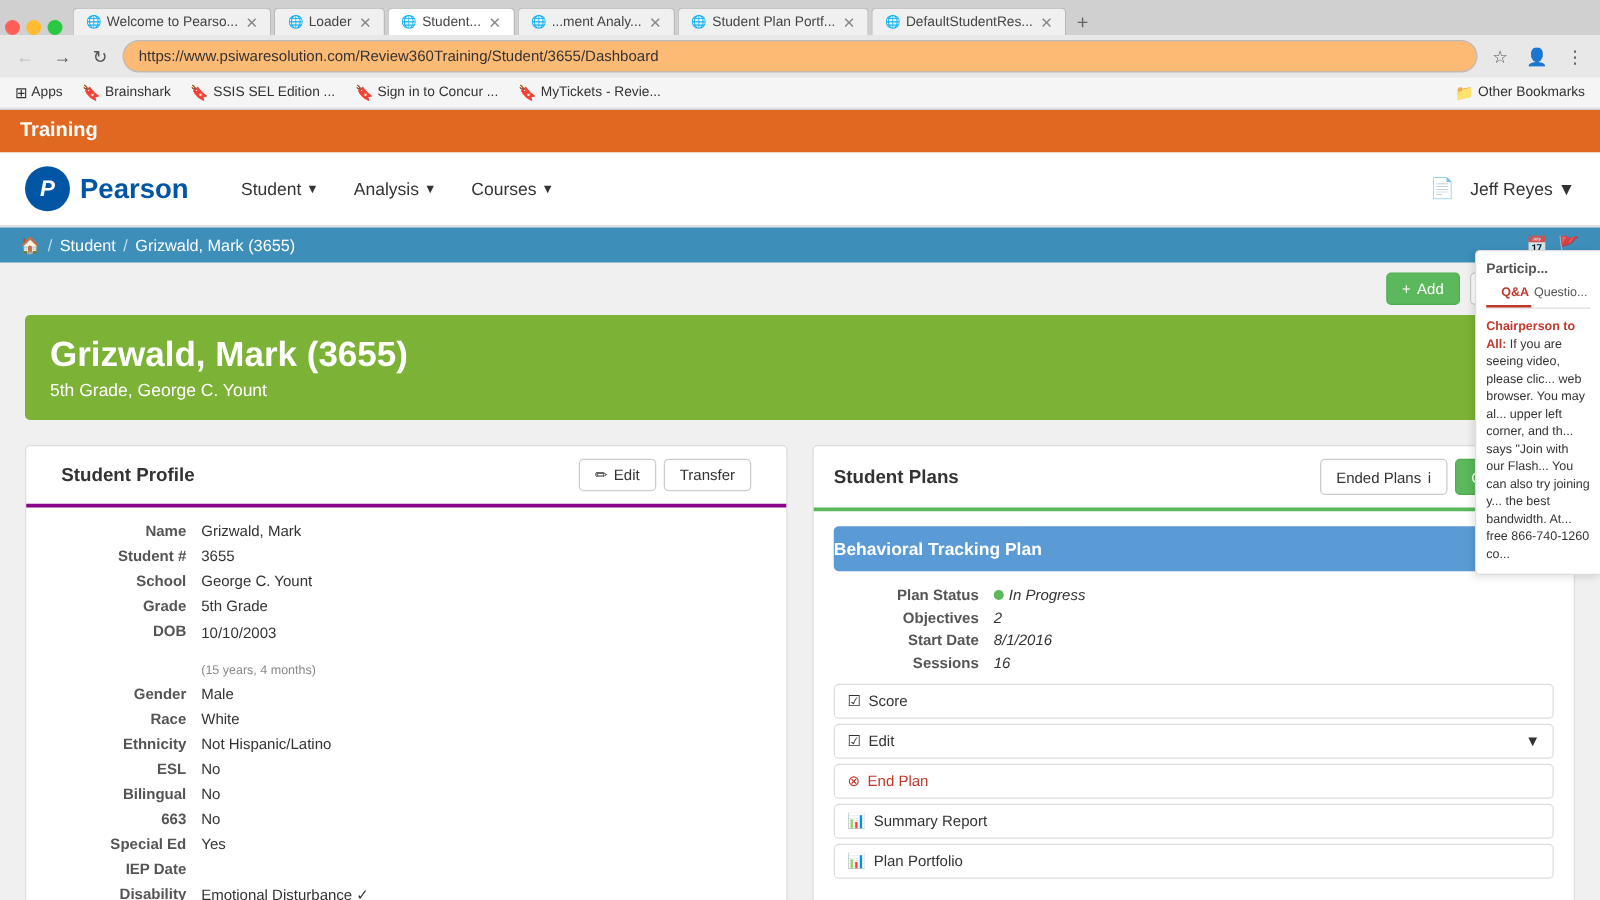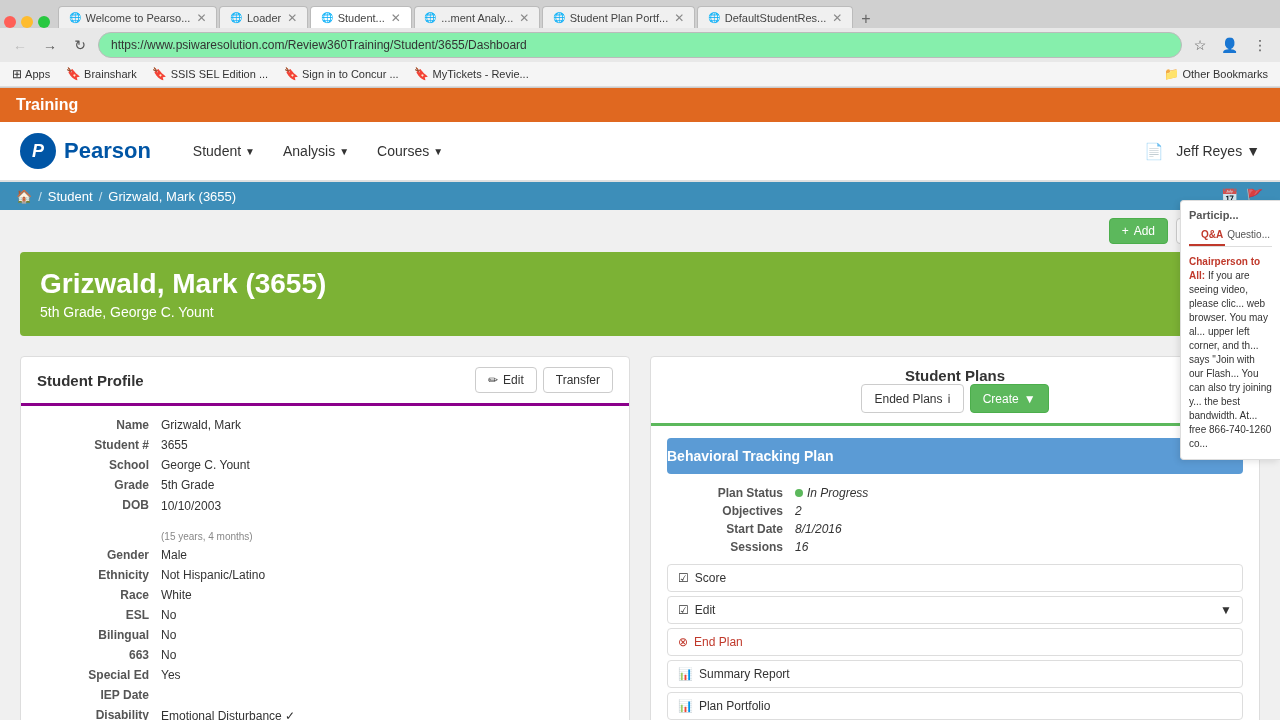--- a/index.html
+++ b/index.html
@@ -10,21 +10,21 @@
     .browser-tabs { display: flex; align-items: flex-end; padding: 4px 4px 0; background: #d0d0d0; height: 28px; }
     .browser-tab { display: flex; align-items: center; padding: 0 10px; height: 22px; background: #f0f0f0; border: 1px solid #bbb; border-bottom: none; border-radius: 4px 4px 0 0; font-size: 11px; color: #444; max-width: 160px; white-space: nowrap; overflow: hidden; margin-right: 2px; cursor: pointer; }
     .browser-tab.active { background: #fff; z-index: 1; }
     .browser-tab .tab-close { margin-left: 6px; color: #888; font-size: 12px; }
     .browser-tab .tab-icon { margin-right: 4px; color: #888; font-size: 10px; }
     .browser-tab-new { background: none; border: none; font-size: 16px; color: #666; padding: 0 6px; cursor: pointer; }
 
     .browser-nav { display: flex; align-items: center; padding: 4px 8px; background: #e8e8e8; gap: 6px; }
     .nav-btn { width: 24px; height: 24px; display: flex; align-items: center; justify-content: center; border: none; background: none; cursor: pointer; color: #555; font-size: 14px; border-radius: 50%; }
     .nav-btn.disabled { color: #bbb; cursor: default; }
-    .address-bar { flex: 1; height: 26px; border: 1px solid #bbb; border-radius: 13px; padding: 0 12px; font-size: 12px; color: #333; background: #86efac; }
+    .address-bar { flex: 1; height: 26px; border: 1px solid #bbb; border-radius: 13px; padding: 0 12px; font-size: 12px; color: #333; background: #fdba74; }
 
     .bookmarks-bar { display: flex; align-items: center; padding: 3px 8px; background: #f5f5f5; border-bottom: 1px solid #ddd; gap: 8px; font-size: 11px; }
     .bookmark-item { display: flex; align-items: center; gap: 3px; color: #333; cursor: pointer; padding: 2px 4px; border-radius: 3px; white-space: nowrap; }
     .bookmark-item .bm-icon { font-size: 12px; }
     .bookmarks-right { margin-left: auto; }
 
     
     .app-header { background: #e06820; color: #fff; padding: 8px 16px; font-size: 16px; font-weight: bold; }
 
     
@@ -58,22 +58,22 @@
     
     .student-banner { background: #7cb235; color: #fff; padding: 16px 20px; border-radius: 4px; margin-bottom: 20px; }
     .student-name { font-size: 28px; font-weight: bold; }
     .student-sub { font-size: 14px; margin-top: 4px; }
 
     
     .two-col { display: grid; grid-template-columns: 1fr 1fr; gap: 20px; }
 
     
     .section-card { background: #fff; border: 1px solid #ddd; border-radius: 4px; }
-    .section-header { padding: 10px 16px; border-bottom: 3px solid #8b008b; display: flex; align-items: center; justify-content: space-between; }
-    .section-header-right { padding: 10px 16px; border-bottom: 3px solid #5cb85c; display: flex; align-items: center; justify-content: space-between; flex-direction: column; }
+    .section-header { padding: 10px 28px; border-bottom: 3px solid #8b008b; display: flex; align-items: center; justify-content: space-between; }
+    .section-header-right { padding: 10px 16px; border-bottom: 3px solid #5cb85c; display: flex; align-items: center; justify-content: space-between; }
     .section-title { font-size: 15px; font-weight: bold; color: #333; }
     .section-actions { display: flex; gap: 6px; }
     .section-body { padding: 12px 16px; }
 
     
     .profile-table { width: 100%; }
     .profile-row { display: grid; grid-template-columns: 120px 1fr; gap: 4px; margin-bottom: 6px; align-items: start; }
     .profile-label { text-align: right; color: #555; font-weight: bold; font-size: 12px; padding-right: 8px; }
     .profile-value { color: #333; font-size: 12px; }
     .profile-sub { font-size: 10px; color: #888; margin-top: 18px; }
@@ -286,26 +286,26 @@
             <div>
               <span class="profile-value">10/10/2003</span>
               <div class="profile-sub">(15 years, 4 months)</div>
             </div>
           </div>
           <div class="profile-row">
             <span class="profile-label">Gender</span>
             <span class="profile-value">Male</span>
           </div>
           <div class="profile-row">
+            <span class="profile-label">Race</span>
+            <span class="profile-value">White</span>
+          </div>
+          <div class="profile-row">
             <span class="profile-label">Ethnicity</span>
             <span class="profile-value">Not Hispanic/Latino</span>
-          </div>
-          <div class="profile-row">
-            <span class="profile-label">Race</span>
-            <span class="profile-value">White</span>
           </div>
           <div class="profile-row">
             <span class="profile-label">ESL</span>
             <span class="profile-value">No</span>
           </div>
           <div class="profile-row">
             <span class="profile-label">Bilingual</span>
             <span class="profile-value">No</span>
           </div>
           <div class="profile-row">

